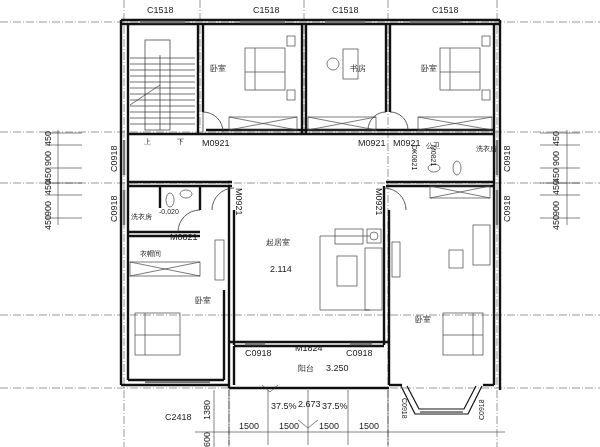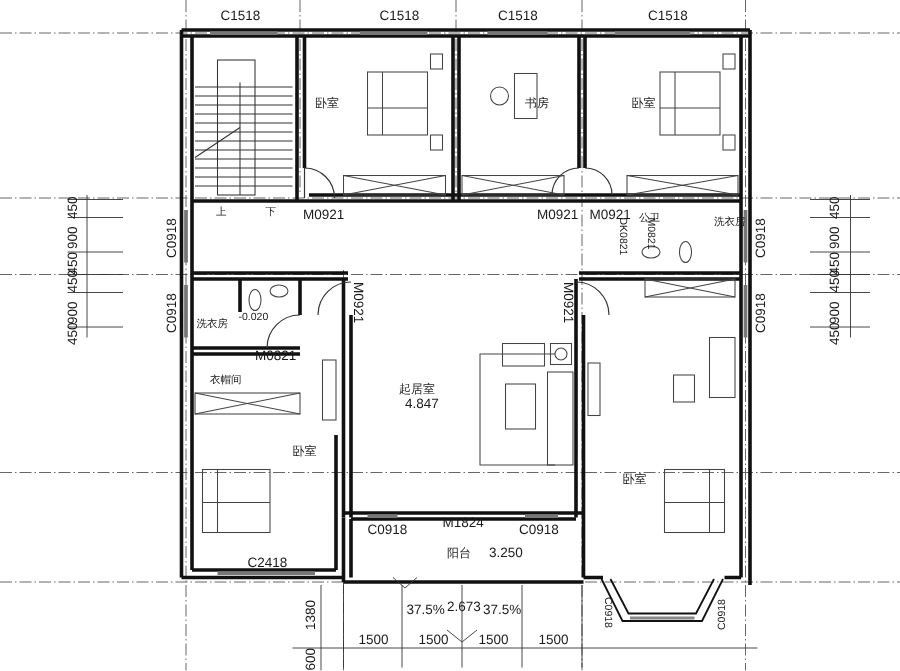--- a/index.html
+++ b/index.html
@@ -242,33 +242,33 @@
 <span class="lbl v90 small" style="left:437px;top:145px">M0821</span>
 
 <span class="lbl small" style="left:131px;top:213px">洗衣房</span>
 <span class="lbl small" style="left:159px;top:208px">-0.020</span>
 <span class="lbl" style="left:170px;top:233px">M0821</span>
 <span class="lbl small" style="left:140px;top:250px">衣帽间</span>
 
 <span class="lbl v90" style="left:243px;top:188px">M0921</span>
 <span class="lbl v90" style="left:383px;top:188px">M0921</span>
 
-<span class="lbl room" style="left:266px;top:256px">起居室</span>
-<span class="lbl" style="left:270px;top:265px">4.847</span>
+<span class="lbl room" style="left:266px;top:239px">起居室</span>
+<span class="lbl" style="left:270px;top:265px">2.114</span>
 
 <span class="lbl room" style="left:195px;top:297px">卧室</span>
 <span class="lbl room" style="left:415px;top:316px">卧室</span>
 
 <span class="lbl" style="left:245px;top:349px">C0918</span>
 <span class="lbl" style="left:295px;top:344px">M1824</span>
 <span class="lbl" style="left:346px;top:349px">C0918</span>
 <span class="lbl room" style="left:298px;top:365px">阳台</span>
 <span class="lbl" style="left:326px;top:364px">3.250</span>
 
-<span class="lbl" style="left:165px;top:371px">C2418</span>
+<span class="lbl" style="left:165px;top:413px">C2418</span>
 
 <span class="lbl" style="left:271px;top:402px">37.5%</span>
 <span class="lbl" style="left:298px;top:400px">2.673</span>
 <span class="lbl" style="left:322px;top:402px">37.5%</span>
 
 <span class="lbl" style="left:239px;top:422px">1500</span>
 <span class="lbl" style="left:279px;top:422px">1500</span>
 <span class="lbl" style="left:319px;top:422px">1500</span>
 <span class="lbl" style="left:359px;top:422px">1500</span>
 

